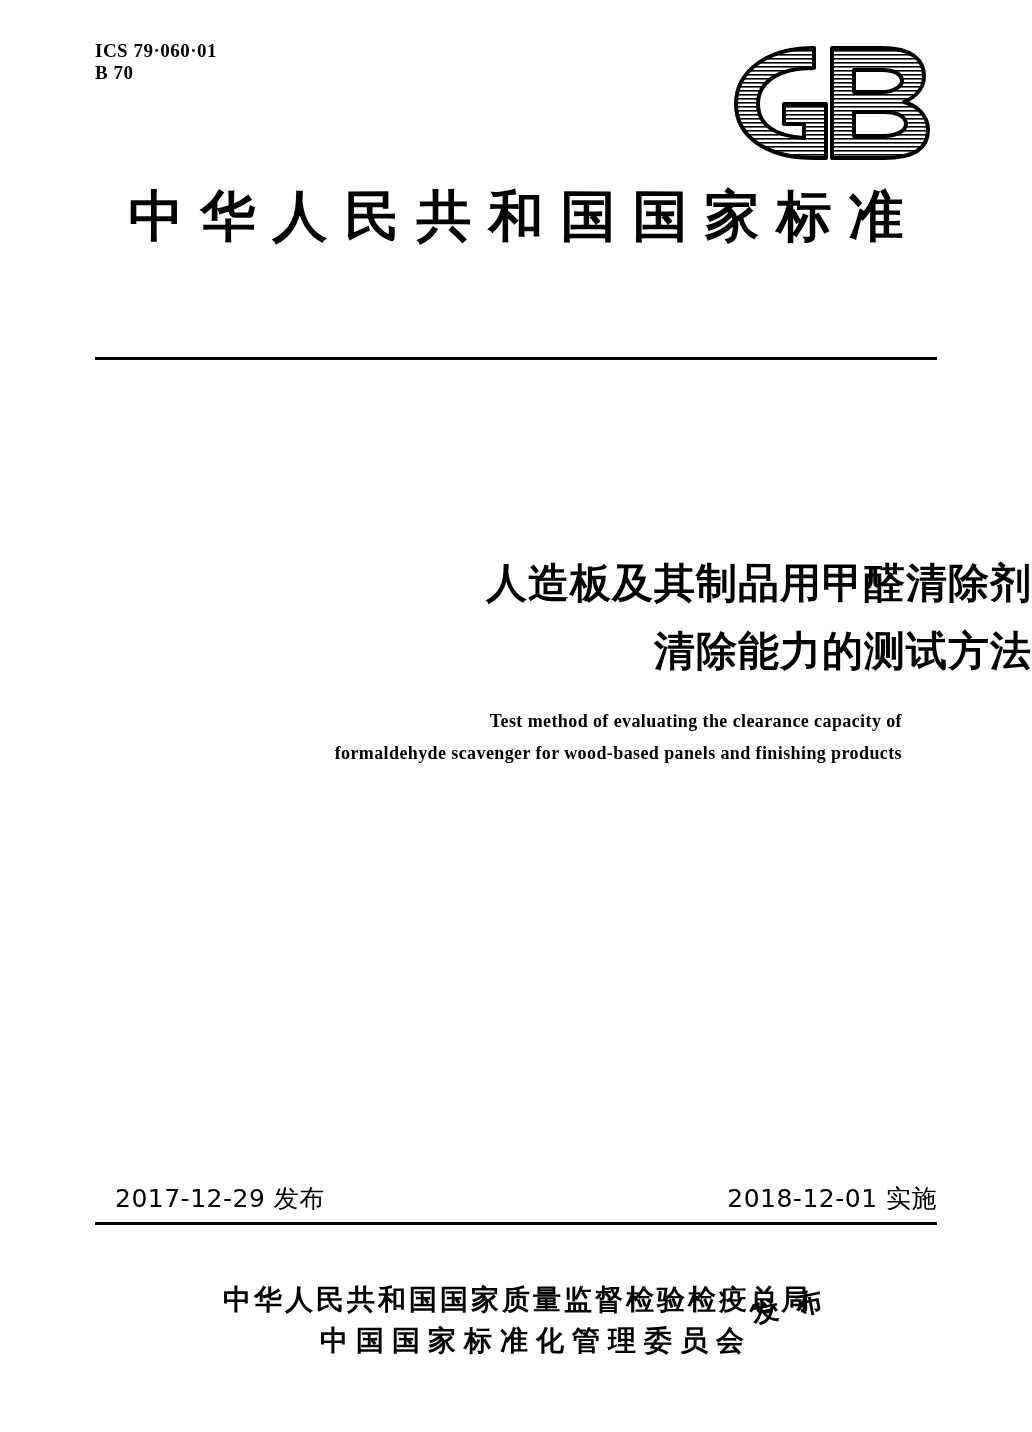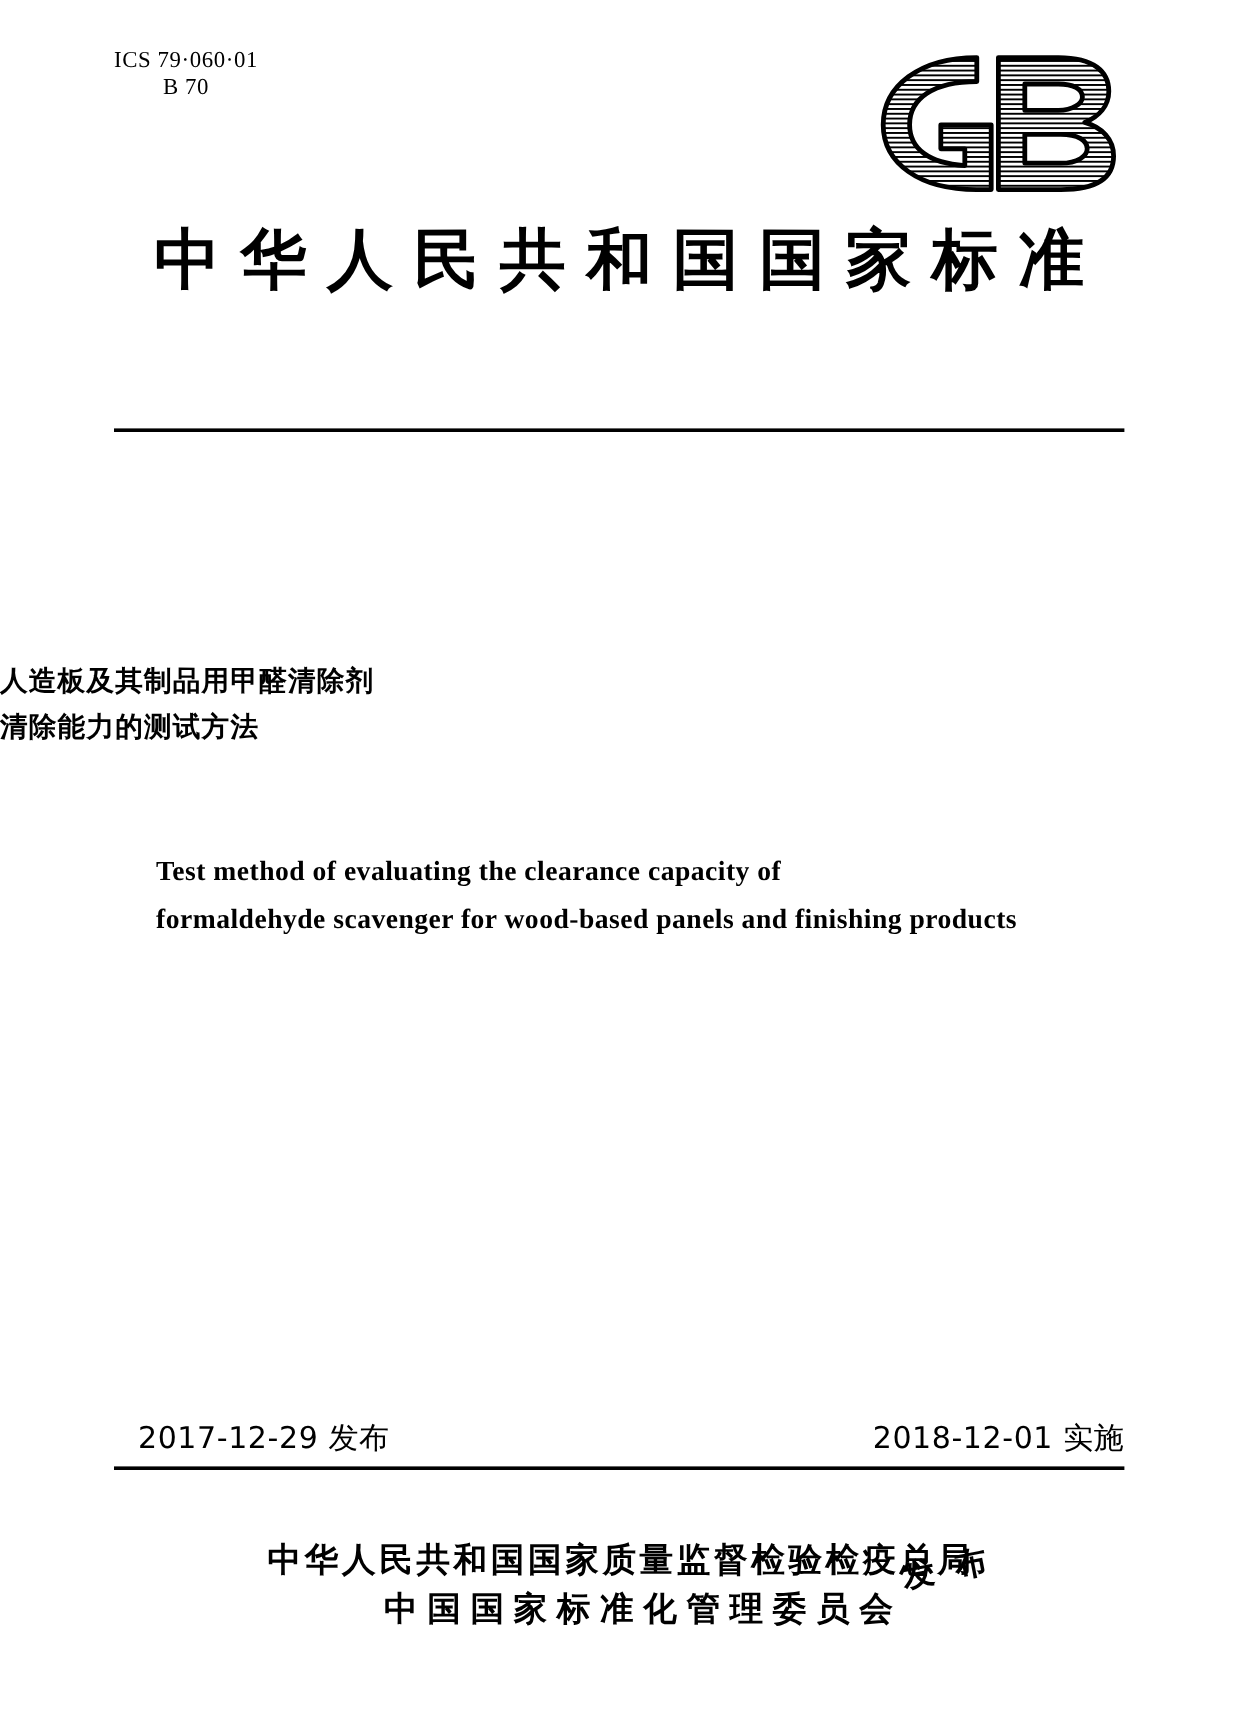--- a/index.html
+++ b/index.html
@@ -25,25 +25,24 @@
 
   
   .ics-block {
     position: absolute;
     left: 95px;
     top: 40px;
     line-height: 1.18;
   }
   .ics-line {
     font-family: "Liberation Serif", serif;
-    font-weight: normal;
+    font-weight: bold;
     font-size: 19px;
     letter-spacing: 0.5px;
     white-space: nowrap;
-    text-align: center;
   }
 
   
   .gb-logo {
     position: absolute;
     right: 95px;
     top: 42px;
     width: 215px;
     height: 120px;
   }
@@ -91,38 +90,38 @@
     top: 1222px;
     border-top: 3px solid #000;
   }
 
   
   .cn-title {
     position: absolute;
     left: 0;
     right: 0;
     top: 550px;
-    text-align: left;
-    font-family: "DejaVu Sans", sans-serif;
-    font-weight: bold;
-    font-size: 23px;
+    text-align: right;
+    font-family: "DejaVu Sans", sans-serif;
+    font-weight: bold;
+    font-size: 41px;
     line-height: 1.65;
     letter-spacing: 1px;
   }
 
   
   .en-title {
     position: absolute;
     left: 130px;
     right: 130px;
     top: 706px;
-    text-align: left;
-    font-family: "Liberation Serif", serif;
-    font-weight: bold;
-    font-size: 23px;
+    text-align: right;
+    font-family: "Liberation Serif", serif;
+    font-weight: bold;
+    font-size: 18px;
     line-height: 1.75;
     letter-spacing: 0.4px;
   }
 
   
   .date-left {
     position: absolute;
     left: 95px;
     top: 1222px;
     transform: translateY(-40px);

